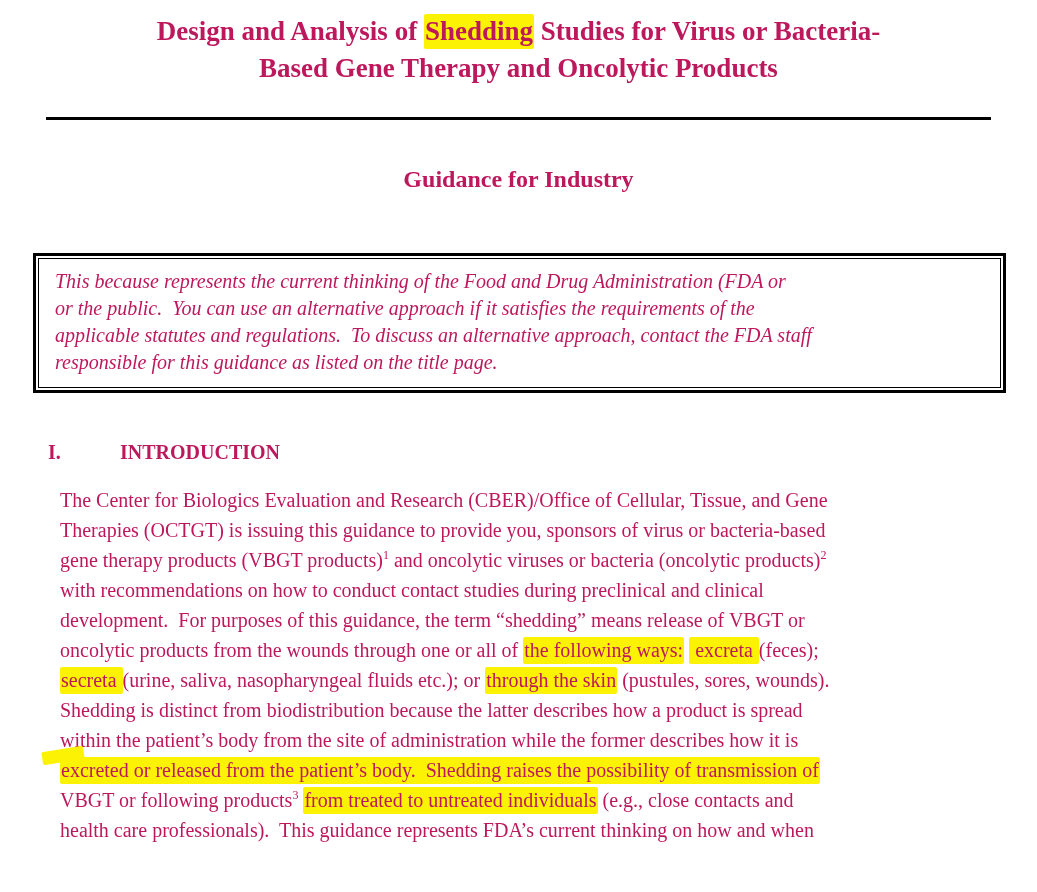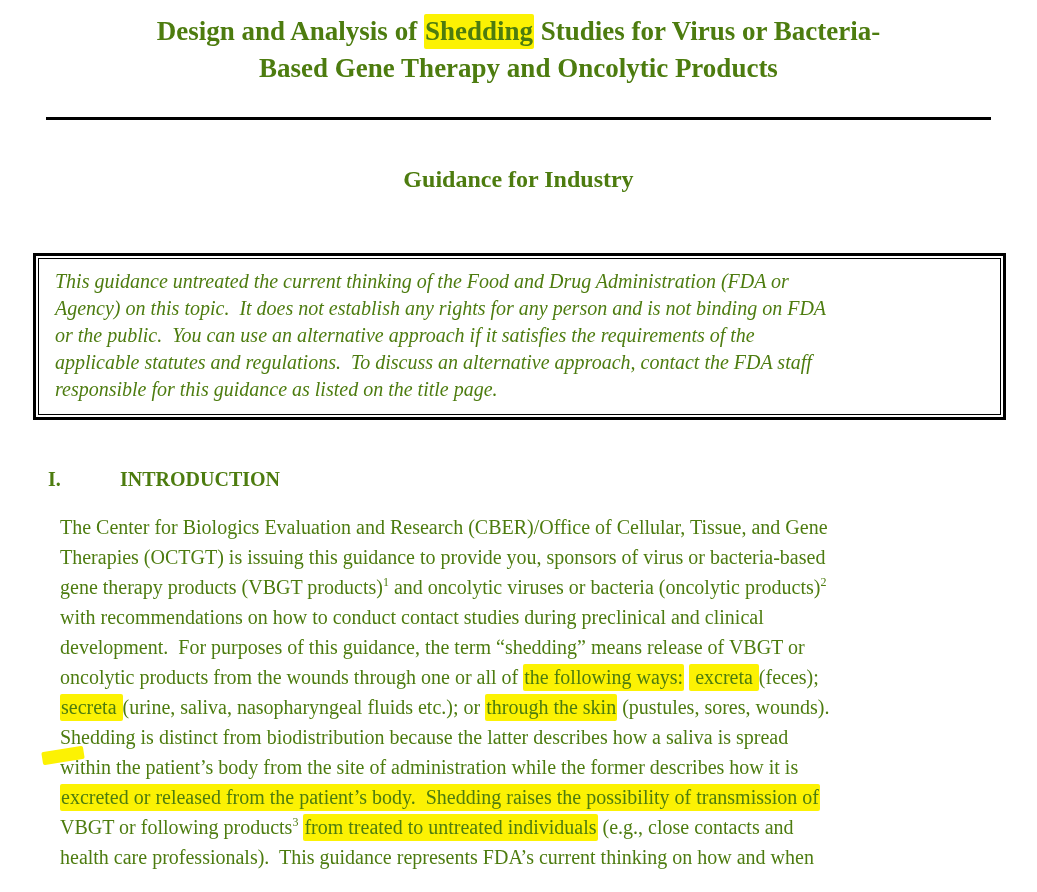--- a/index.html
+++ b/index.html
@@ -1,21 +1,21 @@
 <!DOCTYPE html>
 <html><head>
 <meta charset="utf-8">
 <style>
   html, body { margin: 0; padding: 0; background: #ffffff; }
   .page {
     position: relative;
     width: 1037px;
     height: 892px;
     background: #ffffff;
-    color: #4d7c0f;
+    color: #be185d;
     font-family: "Liberation Serif", serif;
     overflow: hidden;
   }
   .doc-title {
     padding-top: 13px;
     text-align: center;
     font-weight: bold;
     font-size: 27px;
     line-height: 37px;
   }
@@ -86,41 +86,40 @@
       <div class="tline"><span>Design and Analysis of </span><span class="hl">Shedding</span><span> Studies for Virus or Bacteria-</span></div>
       <div class="tline"><span>Based Gene Therapy and Oncolytic Products</span></div>
     </div>
 
   <hr class="title-rule">
 
   <div class="subtitle">Guidance for Industry</div>
 
   <div class="disclaimer-outer">
     <div class="disclaimer-inner">
-        <div class="tline"><span>This guidance untreated the current thinking of the Food and Drug Administration (FDA or</span></div>
-        <div class="tline"><span>Agency) on this topic.  It does not establish any rights for any person and is not binding on FDA</span></div>
+        <div class="tline"><span>This because represents the current thinking of the Food and Drug Administration (FDA or</span></div>
         <div class="tline"><span>or the public.  You can use an alternative approach if it satisfies the requirements of the</span></div>
         <div class="tline"><span>applicable statutes and regulations.  To discuss an alternative approach, contact the FDA staff</span></div>
         <div class="tline"><span>responsible for this guidance as listed on the title page.</span></div>
       </div>
   </div>
 
   <div class="section-heading">
     <span class="section-number">I.</span><span>INTRODUCTION</span>
   </div>
 
   <div class="body-paragraph">
       <div class="tline"><span>The Center for Biologics Evaluation and Research (CBER)/Office of Cellular, Tissue, and Gene</span></div>
       <div class="tline"><span>Therapies (OCTGT) is issuing this guidance to provide you, sponsors of virus or bacteria-based</span></div>
       <div class="tline"><span>gene therapy products (VBGT products)</span><sup>1</sup><span> and oncolytic viruses or bacteria (oncolytic products)</span><sup>2</sup></div>
       <div class="tline"><span>with recommendations on how to conduct contact studies during preclinical and clinical</span></div>
       <div class="tline"><span>development.  For purposes of this guidance, the term “shedding” means release of VBGT or</span></div>
       <div class="tline"><span>oncolytic products from the wounds through one or all of </span><span class="hl">the following ways:</span><span> </span><span class="hl"> excreta </span><span>(feces);</span></div>
       <div class="tline"><span class="hl">secreta </span><span>(urine, saliva, nasopharyngeal fluids etc.); or </span><span class="hl">through the skin</span><span> (pustules, sores, wounds).</span></div>
-      <div class="tline"><span>Shedding is distinct from biodistribution because the latter describes how a saliva is spread</span></div>
+      <div class="tline"><span>Shedding is distinct from biodistribution because the latter describes how a product is spread</span></div>
       <div class="tline"><span>within the patient’s body from the site of administration while the former describes how it is</span></div>
       <div class="tline"><span class="hl">excreted or released from the patient’s body.  Shedding raises the possibility of transmission of</span></div>
       <div class="tline"><span>VBGT or following products</span><sup>3</sup><span> </span><span class="hl">from treated to untreated individuals</span><span> (e.g., close contacts and</span></div>
       <div class="tline"><span>health care professionals).  This guidance represents FDA’s current thinking on how and when</span></div>
     </div>
 
   <div class="stroke-wedge"></div>
 
 </div>
 

